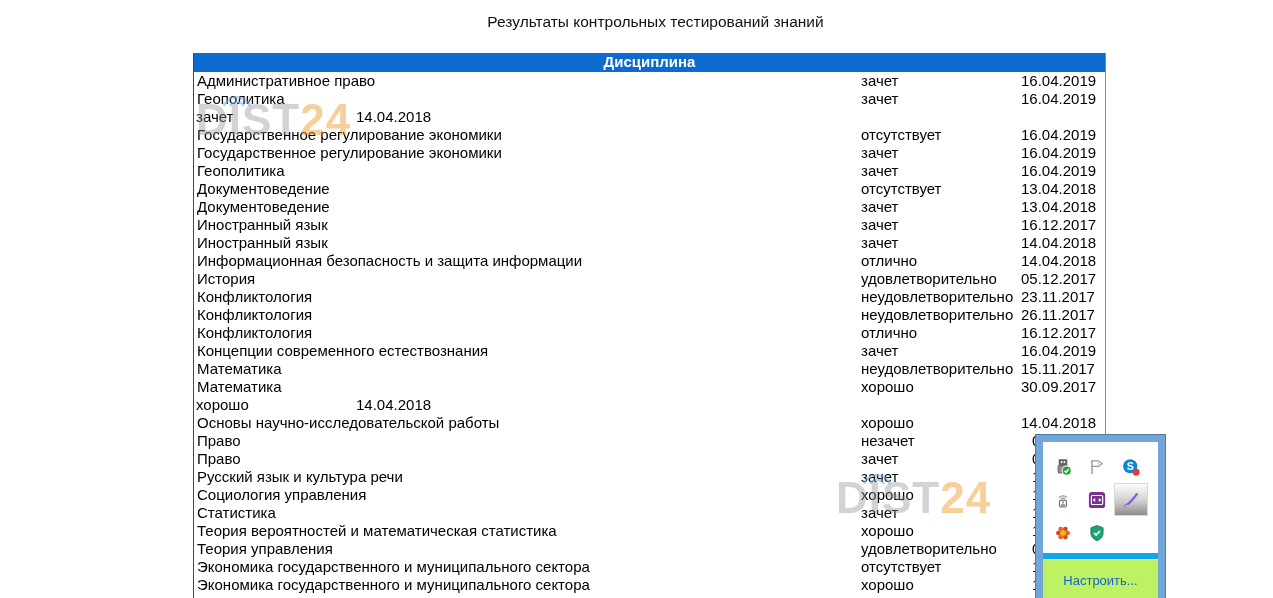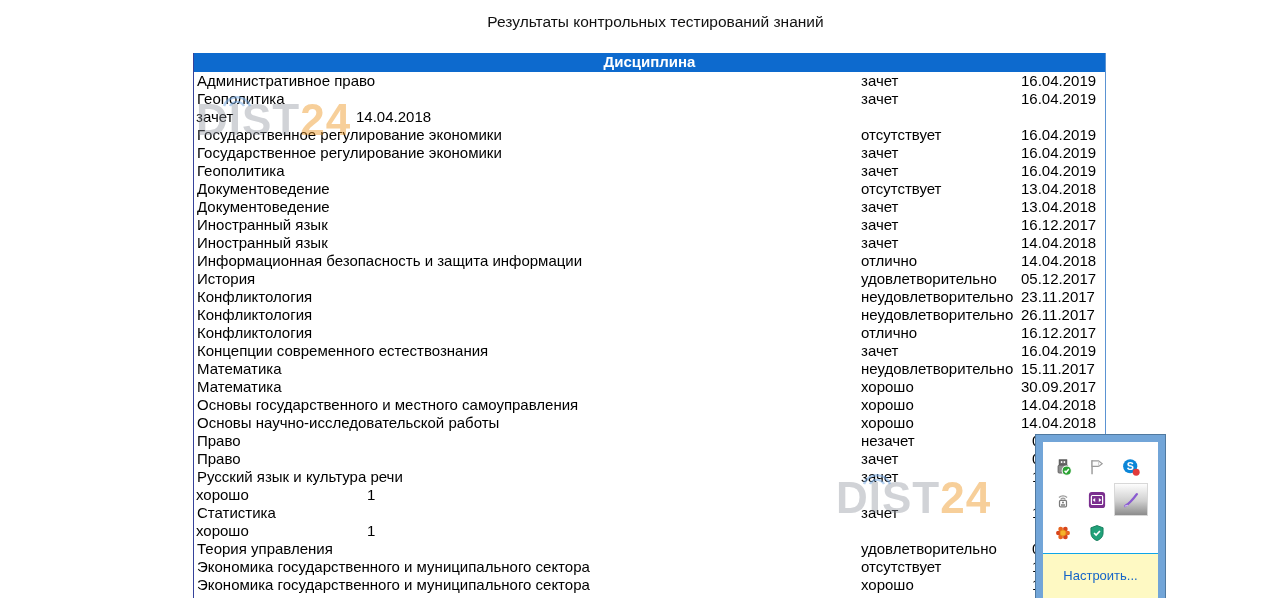--- a/index.html
+++ b/index.html
@@ -32,21 +32,21 @@
 
   .tray-popup{position:absolute;left:1036px;top:435px;width:129px;height:170px;
               background:#fff;border:7px solid rgba(106,160,214,0.95);
               outline:1px solid #50799f;z-index:10;display:flex;flex-direction:column}
   .tray-grid{width:102px;margin:8px 0 0 3px;display:grid;
              grid-template-columns:34px 34px 34px;grid-auto-rows:33px}
   .tray-cell{display:flex;align-items:center;justify-content:center;cursor:pointer}
   .tray-cell svg{width:18px;height:18px;display:block}
   .pen-cell{background:linear-gradient(180deg,#fdfdfd 0%,#cfcfcf 55%,#8c8c8c 100%);
             border:1px solid #d8d8d8}
-  .tray-footer{flex:1;background:#fef9c3;border-top:1px solid #0ea5e9;margin-top:4px;
+  .tray-footer{flex:1;background:#bef264;border-top:6px solid #0ea5e9;margin-top:4px;
                display:flex;justify-content:center;padding-top:14px}
   .customize-link{color:#1464c8;font-size:13px;cursor:pointer}
 </style>
 </head>
 <body>
 
 <div class="page-title">Результаты контрольных тестирований знаний</div>
 
 <div class="results-table">
   <div class="t-header" style="background: rgb(13, 106, 206); flex-direction: column;">
@@ -138,21 +138,20 @@
         <div class="td c-disc">Математика</div>
         <div class="td c-grade">неудовлетворительно</div>
         <div class="td c-date">15.11.2017</div>
       </div>
       <div class="tr">
         <div class="td c-disc">Математика</div>
         <div class="td c-grade">хорошо</div>
         <div class="td c-date">30.09.2017</div>
       </div>
       <div class="tr">
-        <div class="td c-disc">Основы государственного и местного самоуправления</div>
         <div class="td c-grade">хорошо</div>
         <div class="td c-date">14.04.2018</div>
       </div>
       <div class="tr">
         <div class="td c-disc">Основы научно-исследовательской работы</div>
         <div class="td c-grade">хорошо</div>
         <div class="td c-date">14.04.2018</div>
       </div>
       <div class="tr">
         <div class="td c-disc">Право</div>
@@ -163,29 +162,31 @@
         <div class="td c-disc">Право</div>
         <div class="td c-grade">зачет</div>
         <div class="td c-date frag">0</div>
       </div>
       <div class="tr">
         <div class="td c-disc">Русский язык и культура речи</div>
         <div class="td c-grade">зачет</div>
         <div class="td c-date frag">1</div>
       </div>
       <div class="tr">
+        <div class="td c-disc">Социология управления</div>
         <div class="td c-grade">хорошо</div>
         <div class="td c-date frag">1</div>
       </div>
       <div class="tr">
         <div class="td c-disc">Статистика</div>
         <div class="td c-grade">зачет</div>
         <div class="td c-date frag">1</div>
       </div>
       <div class="tr">
+        <div class="td c-disc">Теория вероятностей и математическая статистика</div>
         <div class="td c-grade">хорошо</div>
         <div class="td c-date frag">1</div>
       </div>
       <div class="tr">
         <div class="td c-disc">Теория управления</div>
         <div class="td c-grade">удовлетворительно</div>
         <div class="td c-date frag">0</div>
       </div>
       <div class="tr">
         <div class="td c-disc">Экономика государственного и муниципального сектора</div>

